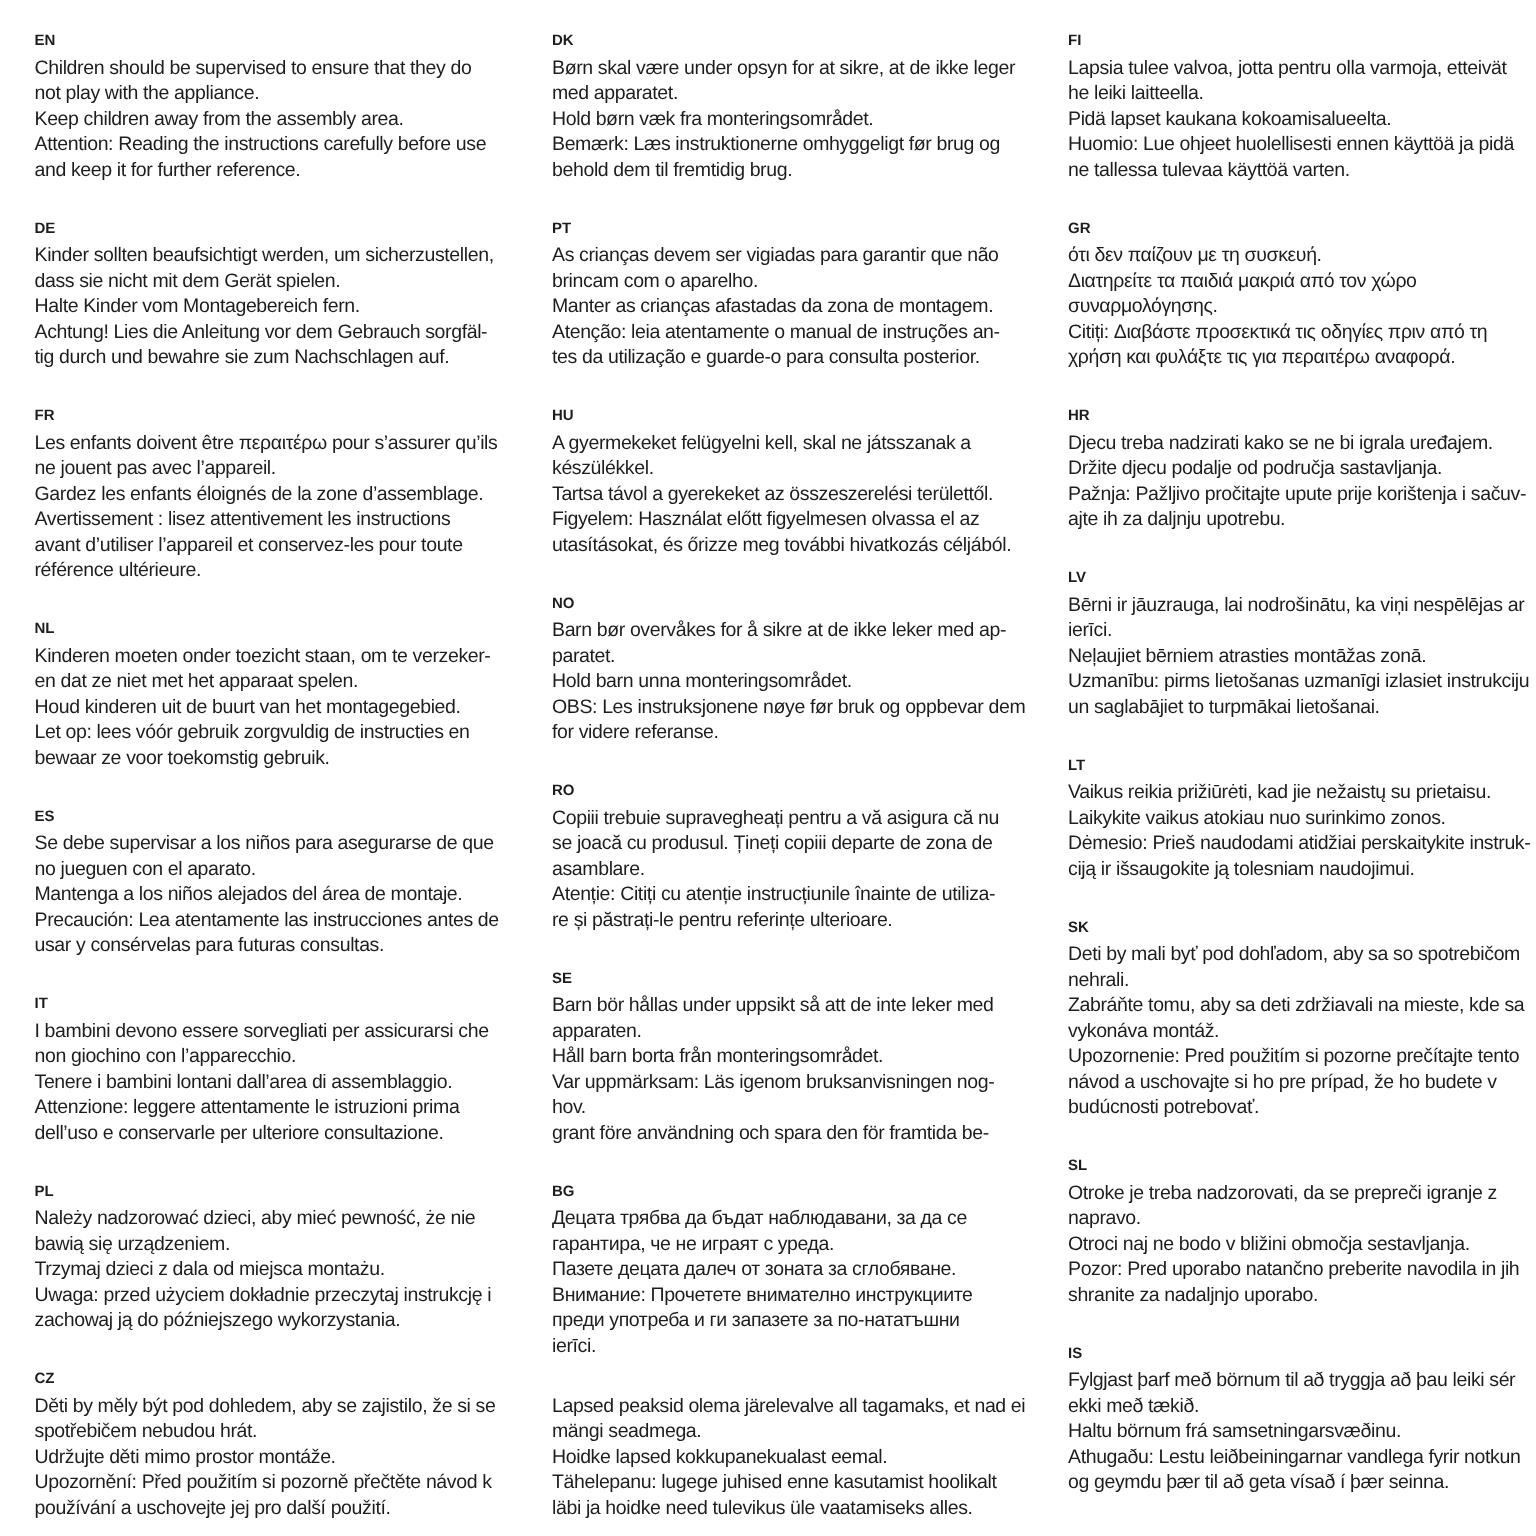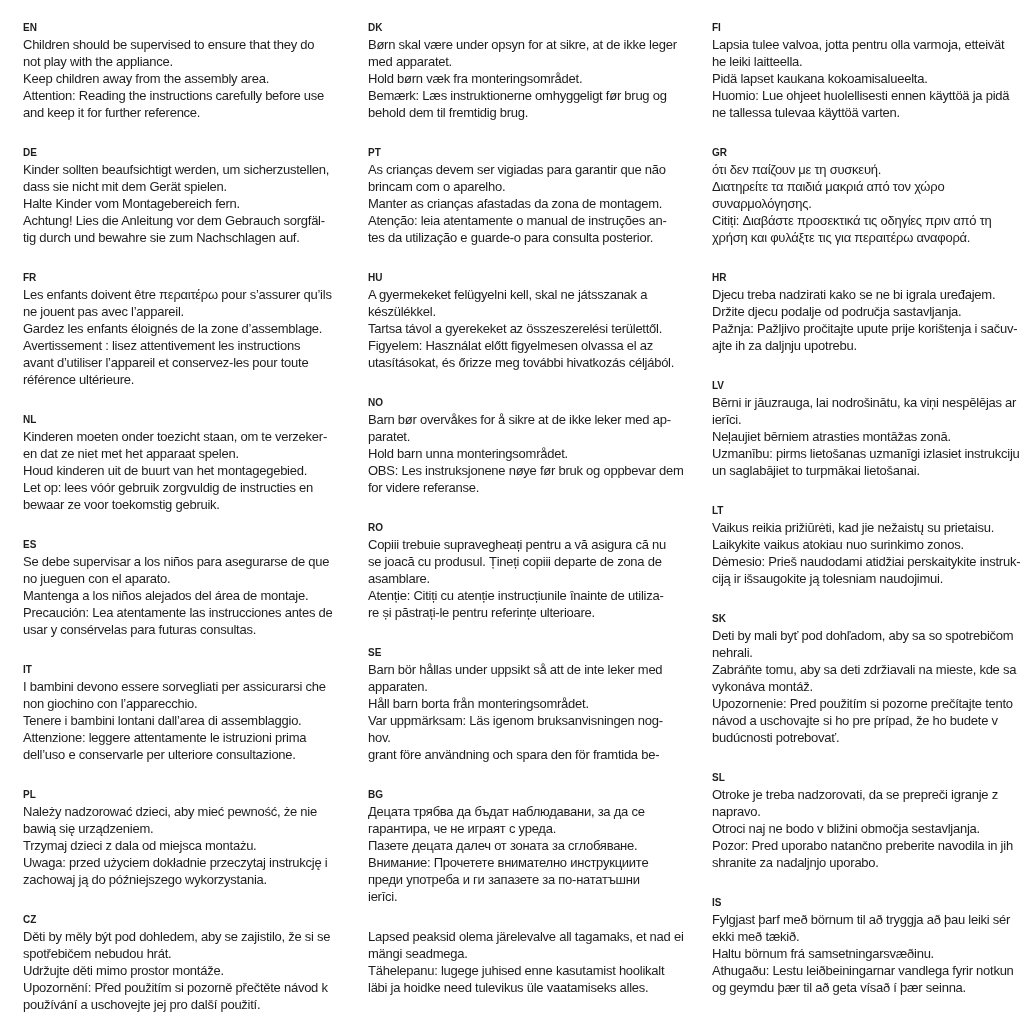--- a/index.html
+++ b/index.html
@@ -161,20 +161,21 @@
         <div class="line">Децата трябва да бъдат наблюдавани, за да се</div>
         <div class="line">гарантира, че не играят с уреда.</div>
         <div class="line">Пазете децата далеч от зоната за сглобяване.</div>
         <div class="line">Внимание: Прочетете внимателно инструкциите</div>
         <div class="line">преди употреба и ги запазете за по-нататъшни</div>
         <div class="line">ierīci.</div>
       </section>
       <section class="lang-section">
         <div class="line">Lapsed peaksid olema järelevalve all tagamaks, et nad ei</div>
         <div class="line">mängi seadmega.</div>
+        <div class="line">Hoidke lapsed kokkupanekualast eemal.</div>
         <div class="line">Tähelepanu: lugege juhised enne kasutamist hoolikalt</div>
         <div class="line">läbi ja hoidke need tulevikus üle vaatamiseks alles.</div>
       </section>
     </div>
     <div class="column">
       <section class="lang-section">
         <div class="lang-code">FI</div>
         <div class="line">Lapsia tulee valvoa, jotta pentru olla varmoja, etteivät</div>
         <div class="line">he leiki laitteella.</div>
         <div class="line">Pidä lapset kaukana kokoamisalueelta.</div>

